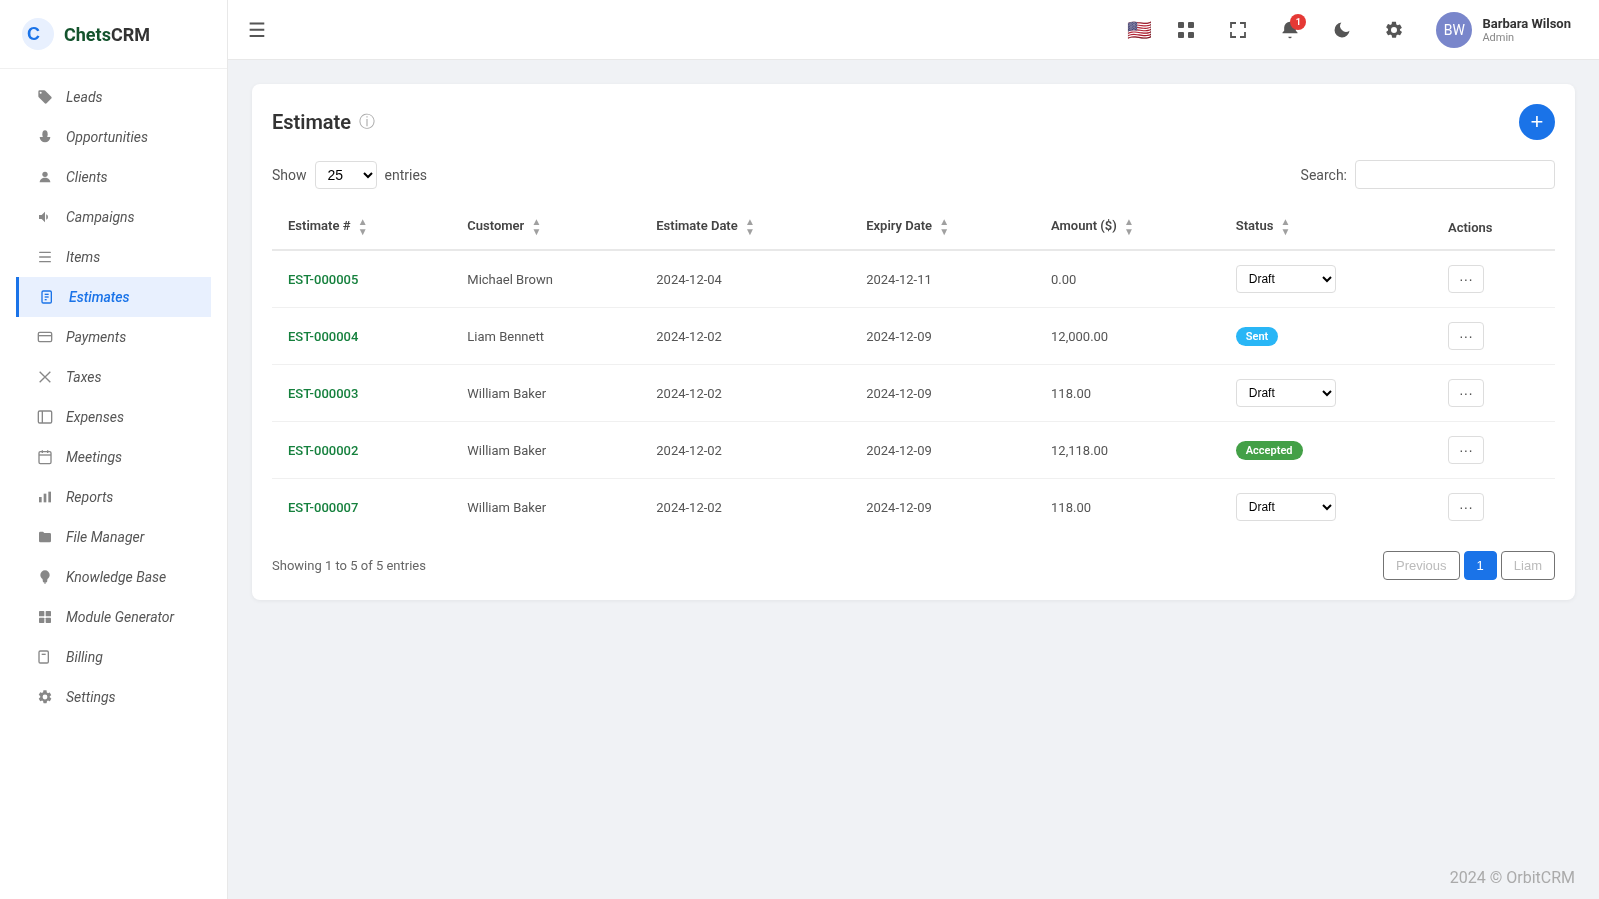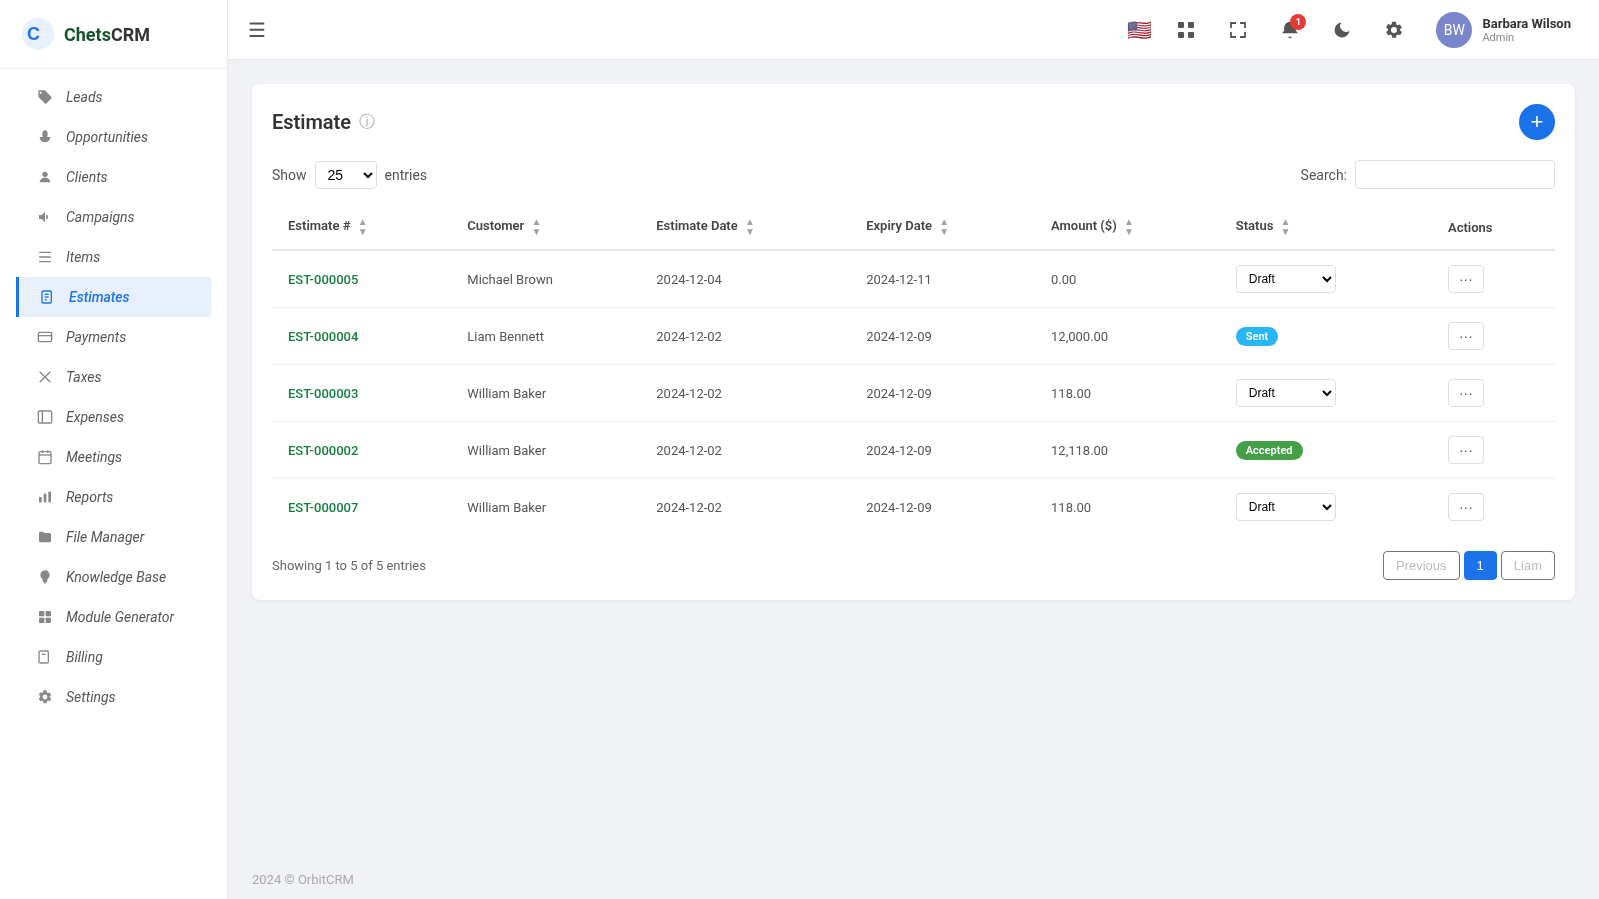--- a/index.html
+++ b/index.html
@@ -302,23 +302,23 @@
     }
     .page-btn.active {
       background: #1a73e8;
       color: white;
       border-color: #1a73e8;
     }
     .page-btn.disabled { color: #bbb; cursor: default; }
 
     
     #footer {
-      text-align: left;
+      text-align: right;
       padding: 12px 24px;
-      font-size: 13px;
+      font-size: 16px;
       color: #aaa;
     }
   </style>
 </head>
 <body>
 
 <div id="sidebar">
   <div class="sidebar-logo">
     <svg class="logo-icon" viewBox="0 0 36 36" fill="none" xmlns="http://www.w3.org/2000/svg">
       <circle cx="18" cy="18" r="16" fill="#e8f0fe"></circle>

